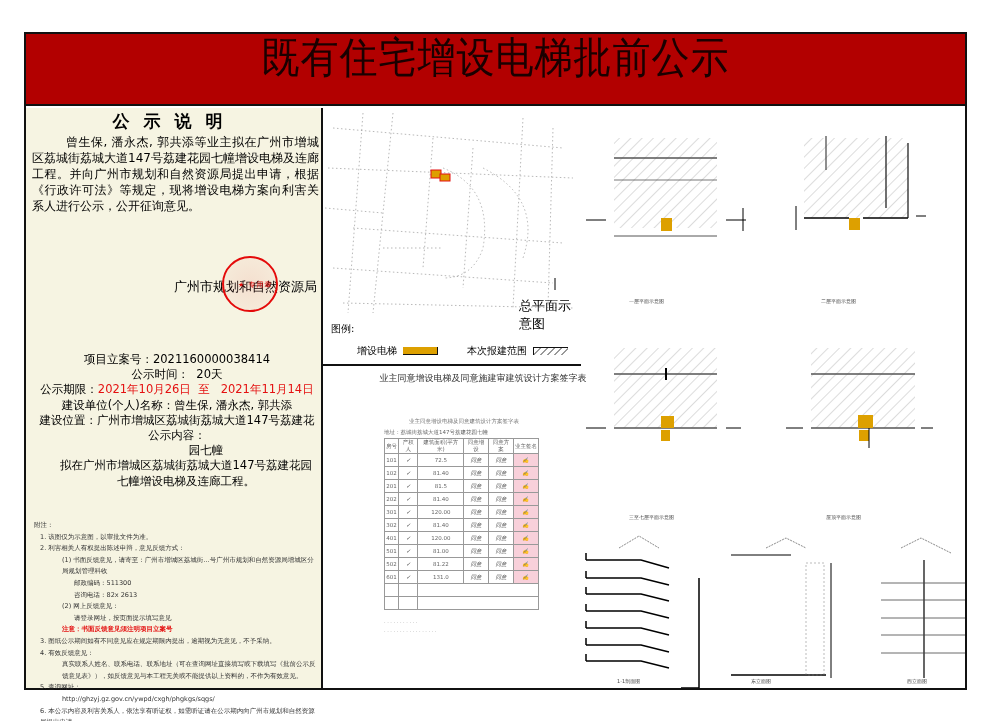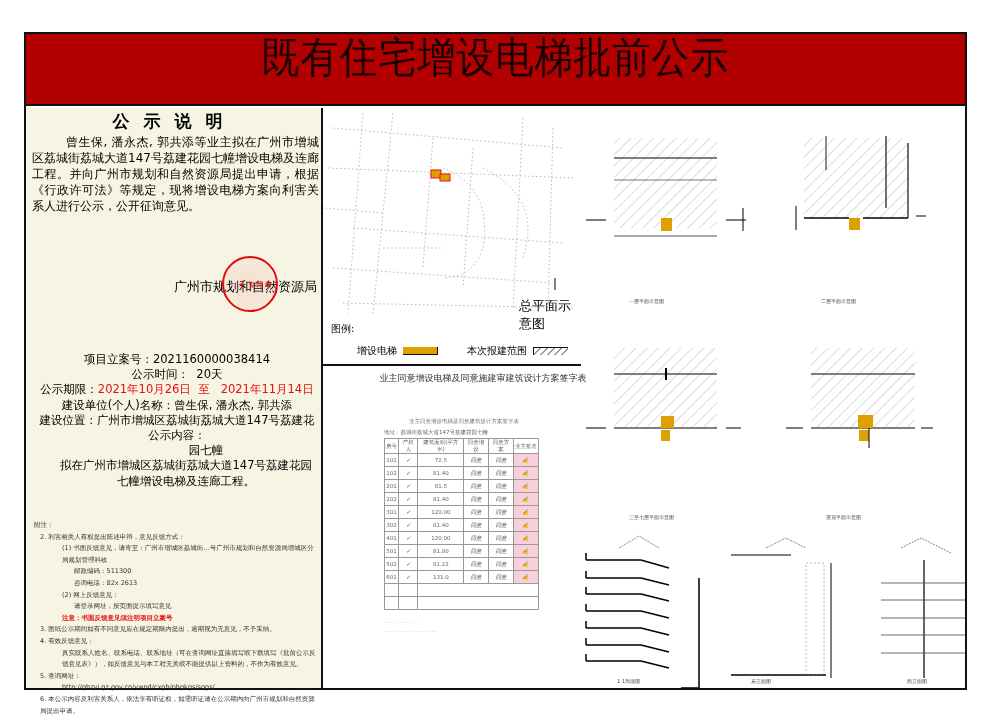--- a/index.html
+++ b/index.html
@@ -85,20 +85,21 @@
         <span>建设位置：</span><span>广州市增城区荔城街荔城大道147号荔建花</span>
       </div>
       <div class="row">公示内容：</div>
       <div class="row indent">园七幢</div>
       <div class="row indent2">拟在广州市增城区荔城街荔城大道147号荔建花园</div>
       <div class="row indent2">七幢增设电梯及连廊工程。</div>
     </div>
 
     <div class="notes">
       <div>附注：</div>
+      <div class="l1">1. 该图仅为示意图，以审批文件为准。</div>
       <div class="l1">2. 利害相关人有权提出陈述申辩，意见反馈方式：</div>
       <div class="l2">(1) 书面反馈意见，请寄至：广州市增城区荔城街…号广州市规划和自然资源局增城区分局规划管理科收</div>
       <div class="l3">邮政编码：511300</div>
       <div class="l3">咨询电话：82x 2613</div>
       <div class="l2">(2) 网上反馈意见：</div>
       <div class="l3">请登录网址，按页面提示填写意见</div>
       <div class="l2 red">注意：书面反馈意见须注明项目立案号</div>
       <div class="l1">3. 图纸公示期间如有不同意见应在规定期限内提出，逾期视为无意见，不予采纳。</div>
       <div class="l1">4. 有效反馈意见：</div>
       <div class="l2">真实联系人姓名、联系电话、联系地址（可在查询网址直接填写或下载填写《批前公示反馈意见表》），如反馈意见与本工程无关或不能提供以上资料的，不作为有效意见。</div>

